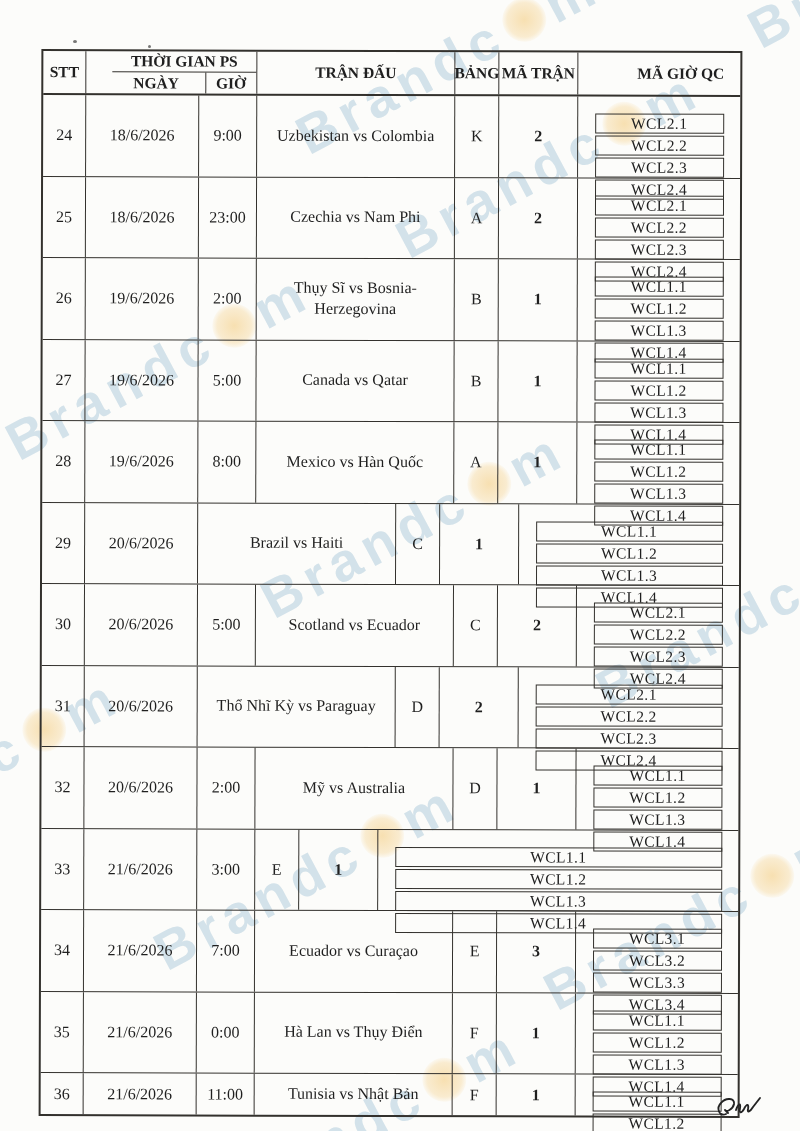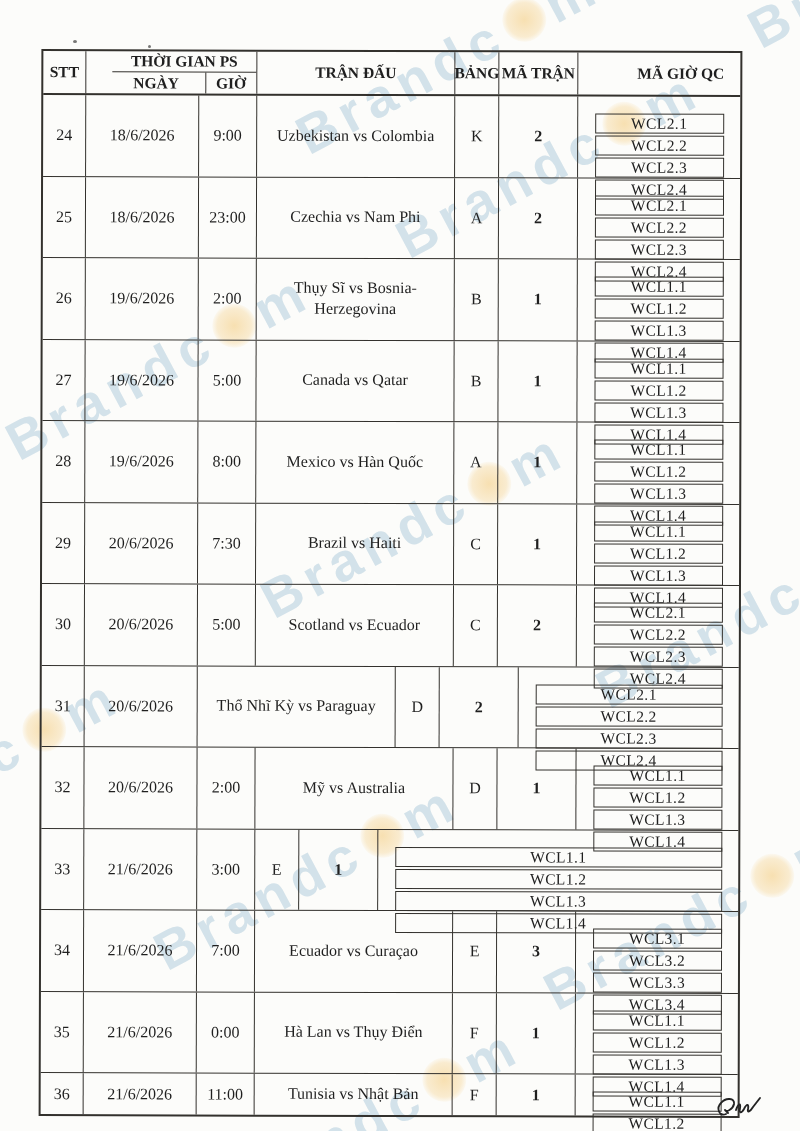--- a/index.html
+++ b/index.html
@@ -232,21 +232,20 @@
       <div class="wcl">WCL1.1</div>
             <div class="wcl">WCL1.2</div>
             <div class="wcl">WCL1.3</div>
             <div class="wcl">WCL1.4</div>
           </div>
     </div>
 
     <div class="match-row">
       <div class="td bR w-stt">29</div>
       <div class="td bR w-ngay">20/6/2026</div>
-      <div class="td bR w-gio">7:30</div>
       <div class="td bR w-match match">Brazil vs Haiti</div>
       <div class="td bR w-bang">C</div>
       <div class="td bR w-matran code">1</div>
       <div class="qc-list">
 
       <div class="wcl">WCL1.1</div>
             <div class="wcl">WCL1.2</div>
             <div class="wcl">WCL1.3</div>
             <div class="wcl">WCL1.4</div>
           </div>

